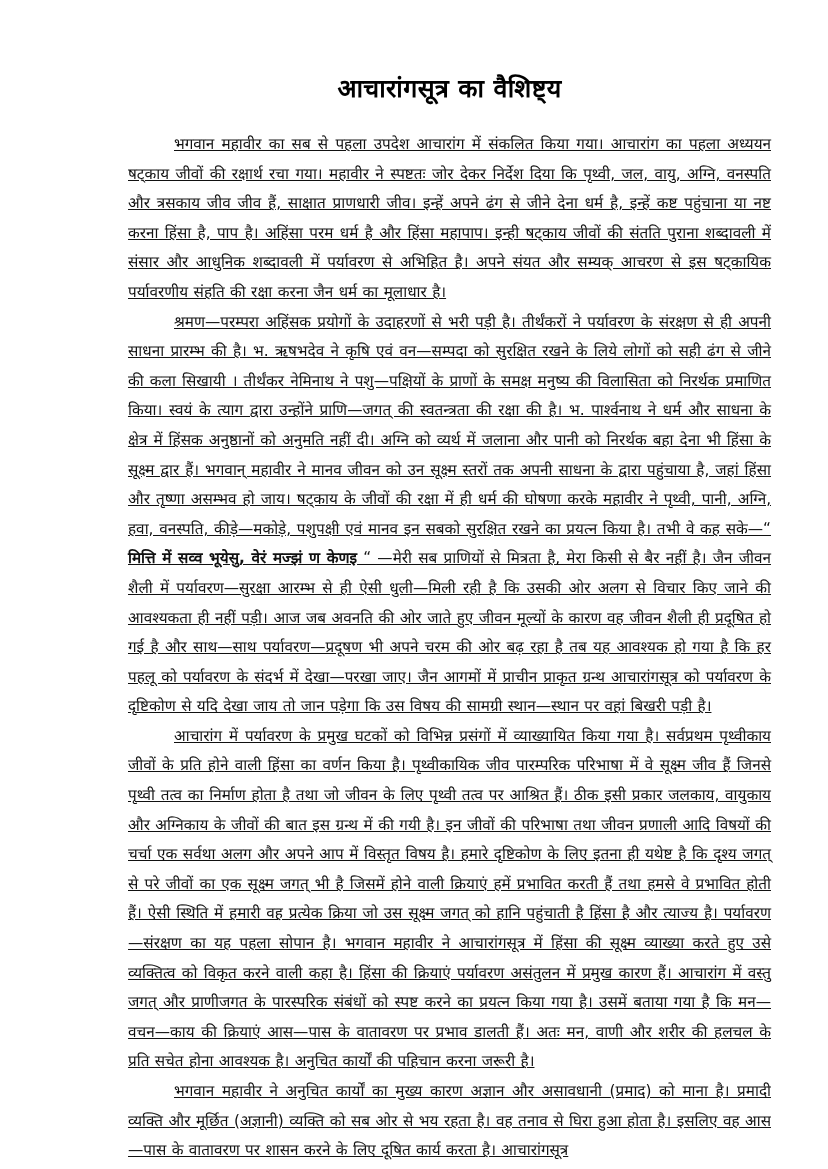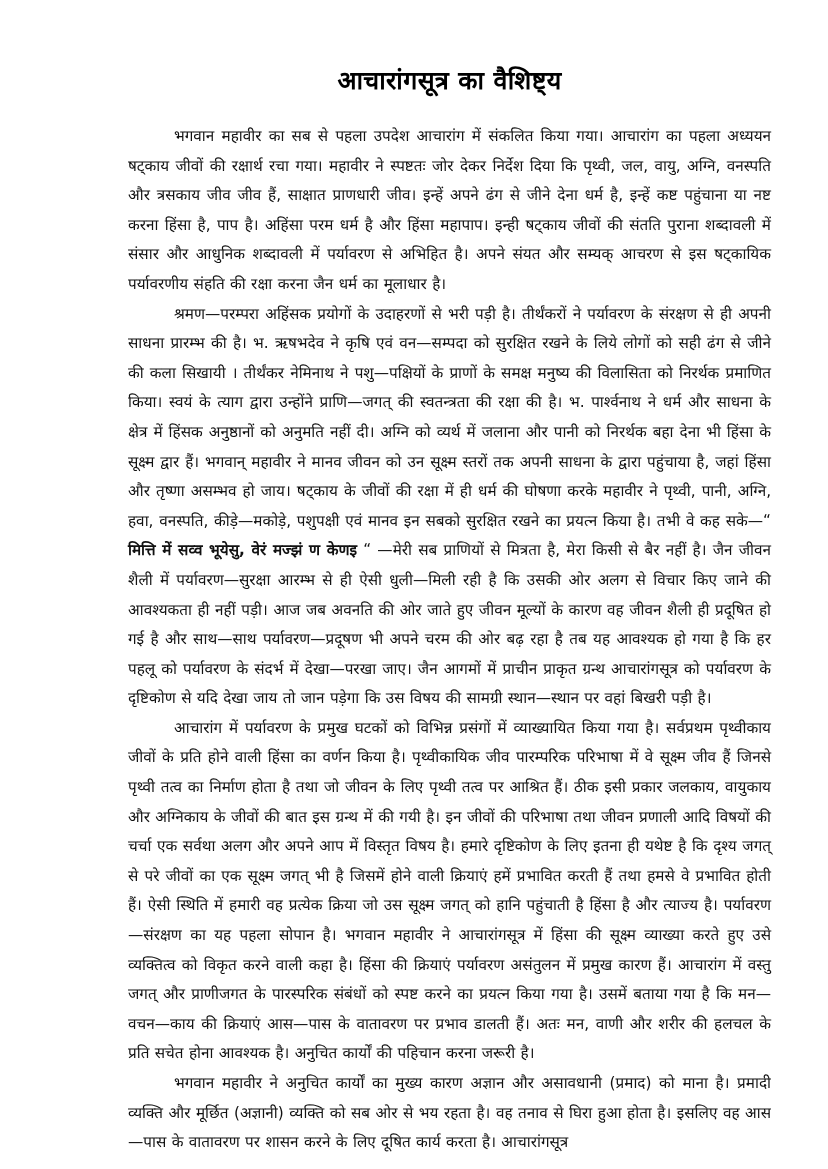--- a/index.html
+++ b/index.html
@@ -27,34 +27,35 @@
     width: 643px;
   }
 
   .doc-title {
     font-family: "DejaVu Sans", sans-serif;
     font-size: 25px;
     font-weight: 700;
     color: #000000;
     text-align: center;
     letter-spacing: 0.4px;
-    margin: 8px;
+    margin: 16px;
     padding-top: 58px;
     line-height: 1.2;
   }
 
   .body-text {
     font-family: "DejaVu Sans", sans-serif;
     font-size: 15.3px;
     color: #111111;
     text-align: justify;
     text-justify: inter-word;
     line-height: 29.6px;
     margin: 0;
     word-spacing: 0.5px;
+    text-decoration: underline;
   }
 
   .body-text.first-para {
     margin-top: 26px;
   }
 
   .body-text + .body-text {
   }
 
   .indent::before {

